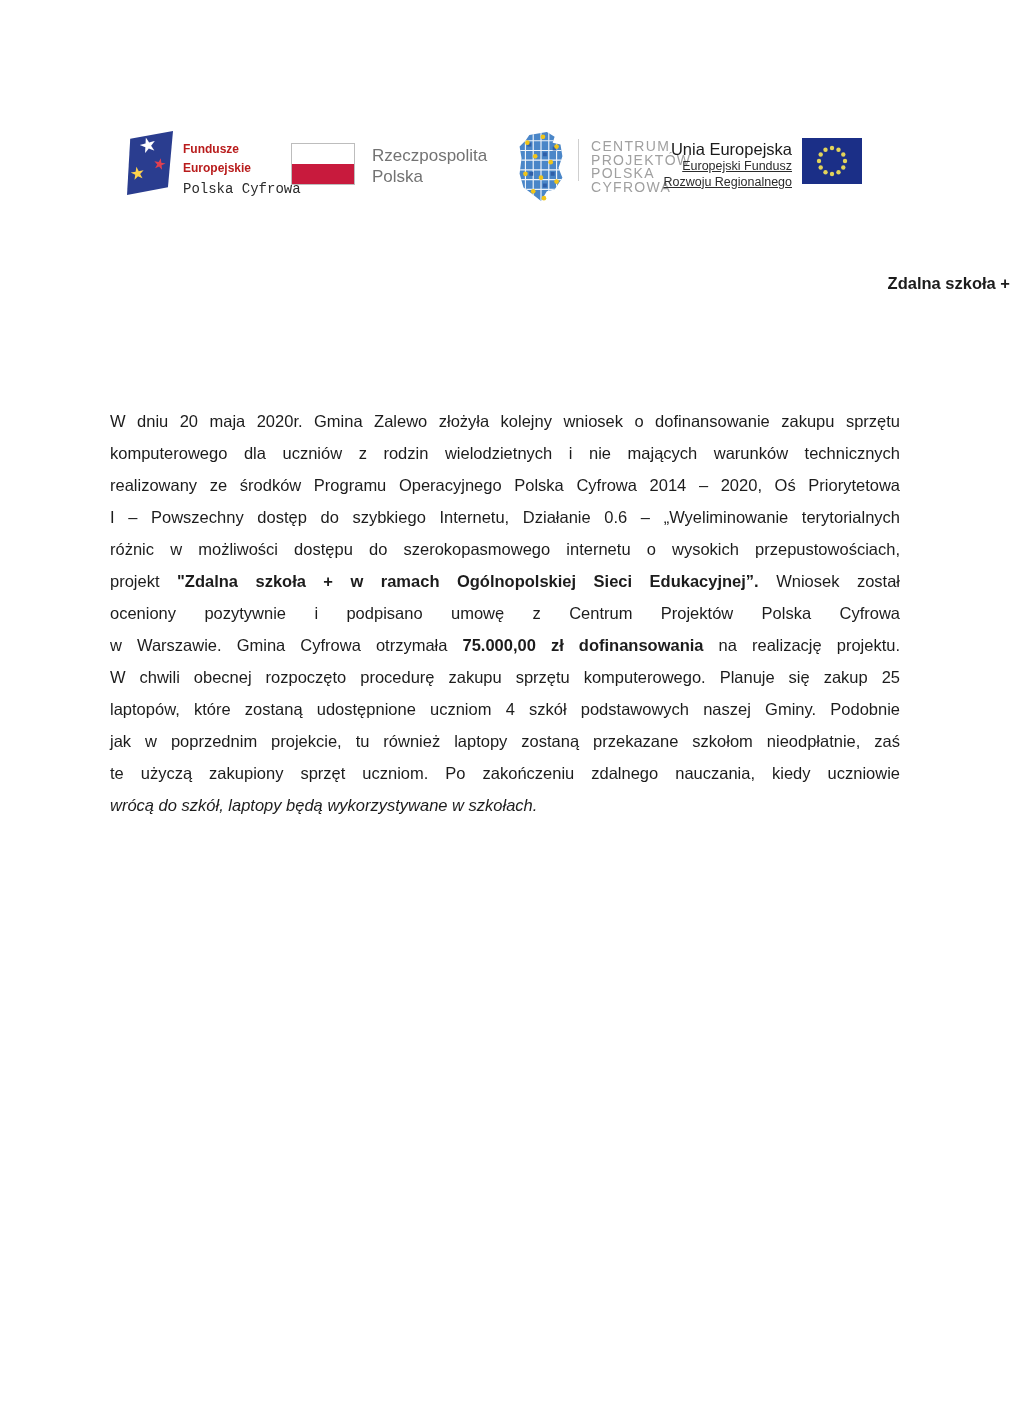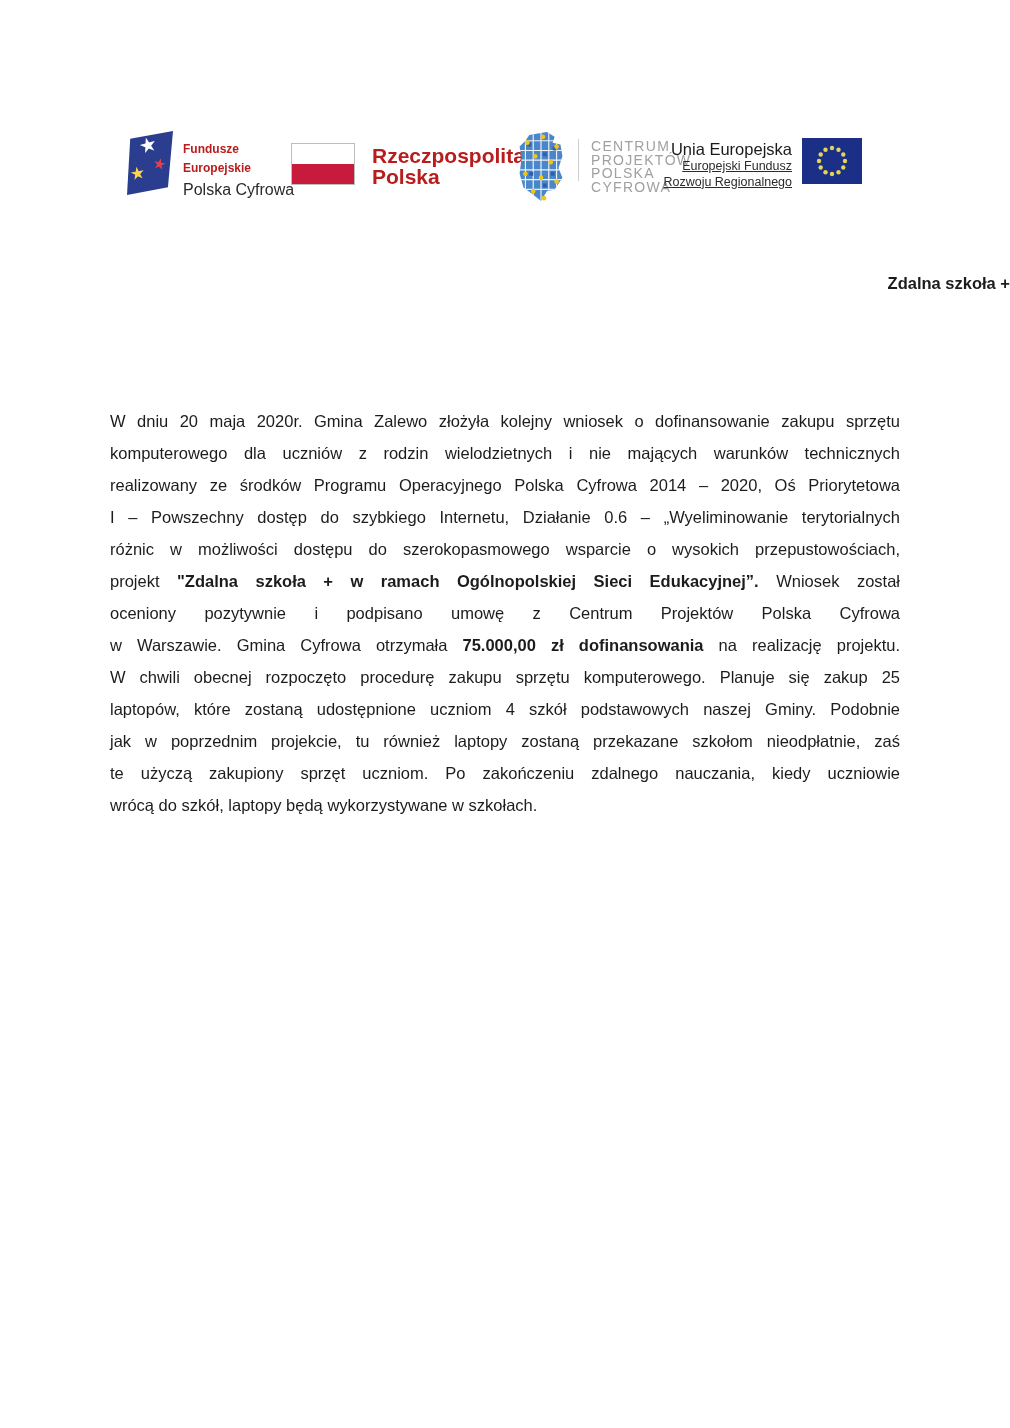--- a/index.html
+++ b/index.html
@@ -19,30 +19,30 @@
     position:absolute; left:127px; top:131px; width:46px; height:64px;
     background:var(--fe-blue,#2a3d8f);
     clip-path:polygon(7% 12%, 100% 0%, 89% 88%, 0% 100%);
   }
   .fe-flag .star { position:absolute; line-height:1; }
   .fe-star-white { left:12px; top:4px;  font-size:20px; color:#ffffff; transform:rotate(-15deg); }
   .fe-star-red   { left:26px; top:25px; font-size:15px; color:var(--fe-red,#e04050); transform:rotate(12deg); }
   .fe-star-yellow{ left:3px;  top:34px; font-size:17px; color:var(--fe-yellow,#ffd34d); transform:rotate(-10deg); }
   .fe-text { left:183px; top:140px; }
   .fe-text .l { font-weight:bold; font-size:12px; line-height:19px; color:#b91c1c; }
-  .fe-text .s { font-size:16px; margin-top:3px; color:#2b2b2b; }
+  .fe-text .s { font-size:14px; margin-top:3px; color:#2b2b2b;font-family:Liberation Mono, monospace; }
 
   
   .rp-flag {
     position:absolute; left:291px; top:143px; width:64px; height:42px;
     border:1px solid #bdbdbd; background:#ffffff;
   }
   .rp-flag .red { position:absolute; left:0; right:0; bottom:0; height:50%; background:var(--pl-red,#c81a3d); }
   .rp-text { left:372px; top:145px; }
-  .rp-text .l { font-weight:bold; font-size:21px; line-height:21px; color:#b91c1c; }
+  .rp-text .l { font-weight:normal; font-size:17px; line-height:21px; color:#737373; }
 
   
   .cppc-map { position:absolute; left:517px; top:131px; }
   .cppc-divider { position:absolute; left:578px; top:139px; width:1px; height:42px; background:#cfcfcf; }
   .cppc-text { left:591px; top:140px; }
   .cppc-text .l {
     font-size:14px; line-height:13.5px; letter-spacing:1.3px;
     color:var(--cppc-gray,#a0a0a0); font-weight:500;
   }
 
@@ -58,21 +58,21 @@
     font-weight:bold; font-size:16.5px; line-height:20px;
   }
   .doc-title { top:273px; }
   .doc-subtitle { top:318px; white-space:pre-wrap; }
 
   .doc-body {
     position:absolute; left:110px; top:405px; width:790px;
     font-size:16.5px; line-height:32px;
   }
   .body-line { text-align:justify; text-align-last:justify; }
-  .body-line.last { text-align-last:left; white-space:pre-wrap; }
+  .body-line.last { text-align-last:left; white-space:pre-wrap;font-style:italic; }
   .body-line .bold { font-weight:bold; }
 </style>
 </head>
 <body>
 
 <div class="page">
 
   <div class="fe-flag">
     <span class="star fe-star-white">★</span>
     <span class="star fe-star-red">★</span>
@@ -166,21 +166,21 @@
     </g>
   </svg>
 
   <div class="doc-title">Zdalna szkoła +</div>
 
   <div class="doc-body">
       <div class="body-line"><span>W dniu  20 maja 2020r. Gmina Zalewo złożyła kolejny wniosek o dofinansowanie zakupu sprzętu</span></div>
       <div class="body-line"><span>komputerowego dla uczniów  z rodzin wielodzietnych i nie mających warunków  technicznych</span></div>
       <div class="body-line"><span>realizowany ze środków Programu Operacyjnego Polska Cyfrowa 2014 – 2020, Oś Priorytetowa</span></div>
       <div class="body-line"><span>I – Powszechny dostęp do szybkiego Internetu, Działanie 0.6 – „Wyeliminowanie terytorialnych</span></div>
-      <div class="body-line"><span>różnic w możliwości dostępu do szerokopasmowego wsparcie o wysokich przepustowościach,</span></div>
+      <div class="body-line"><span>różnic w możliwości dostępu do szerokopasmowego internetu o wysokich przepustowościach,</span></div>
       <div class="body-line"><span>projekt </span><span class="bold">"Zdalna szkoła + w ramach Ogólnopolskiej Sieci Edukacyjnej”.</span><span> Wniosek został</span></div>
       <div class="body-line"><span>oceniony pozytywnie i podpisano umowę z Centrum Projektów Polska Cyfrowa</span></div>
       <div class="body-line"><span>w Warszawie. Gmina Cyfrowa otrzymała </span><span class="bold">75.000,00 zł dofinansowania</span><span> na realizację projektu.</span></div>
       <div class="body-line"><span>W chwili obecnej rozpoczęto procedurę zakupu sprzętu komputerowego. Planuje się zakup 25</span></div>
       <div class="body-line"><span>laptopów, które zostaną udostępnione uczniom 4 szkół podstawowych naszej Gminy.  Podobnie</span></div>
       <div class="body-line"><span>jak w poprzednim projekcie, tu również laptopy zostaną przekazane szkołom nieodpłatnie, zaś</span></div>
       <div class="body-line"><span>te użyczą zakupiony sprzęt uczniom. Po zakończeniu zdalnego nauczania, kiedy uczniowie</span></div>
       <div class="body-line last"><span>wrócą do szkół, laptopy będą wykorzystywane w szkołach.</span></div>
     </div>
 

